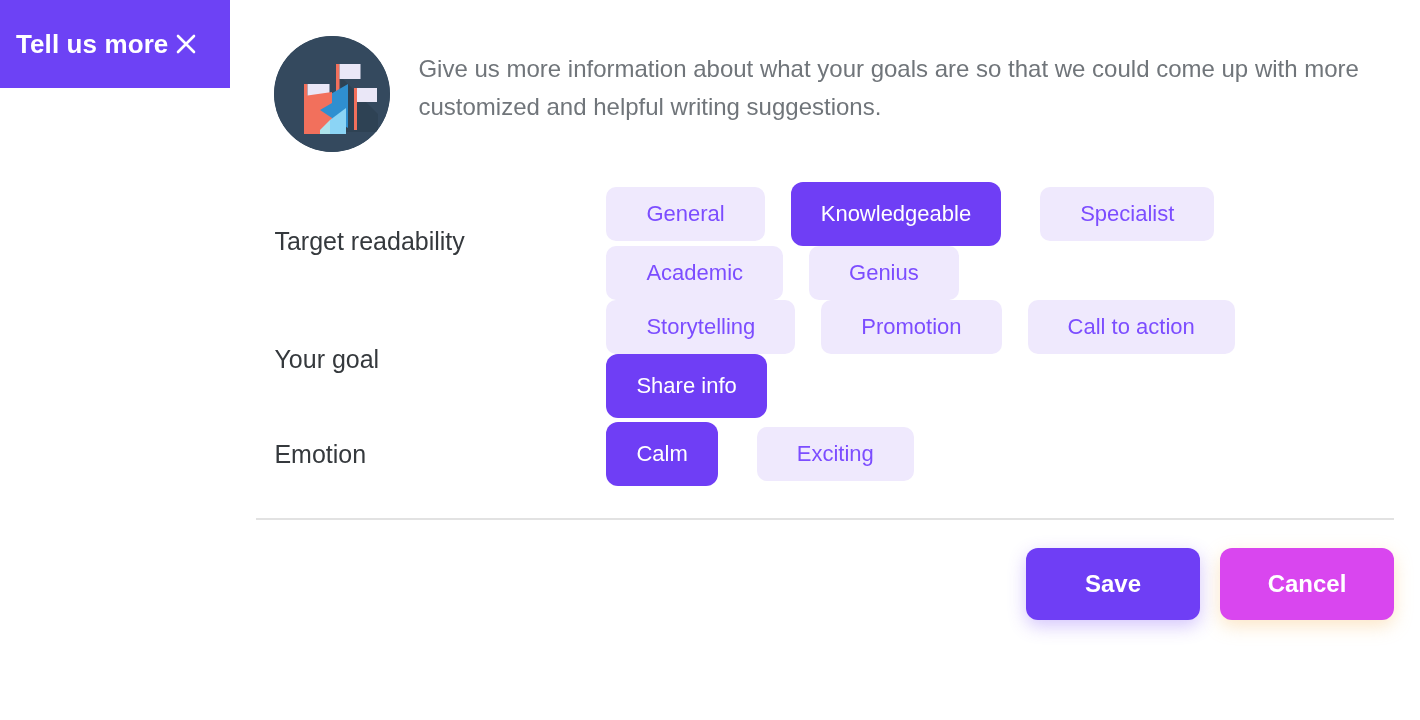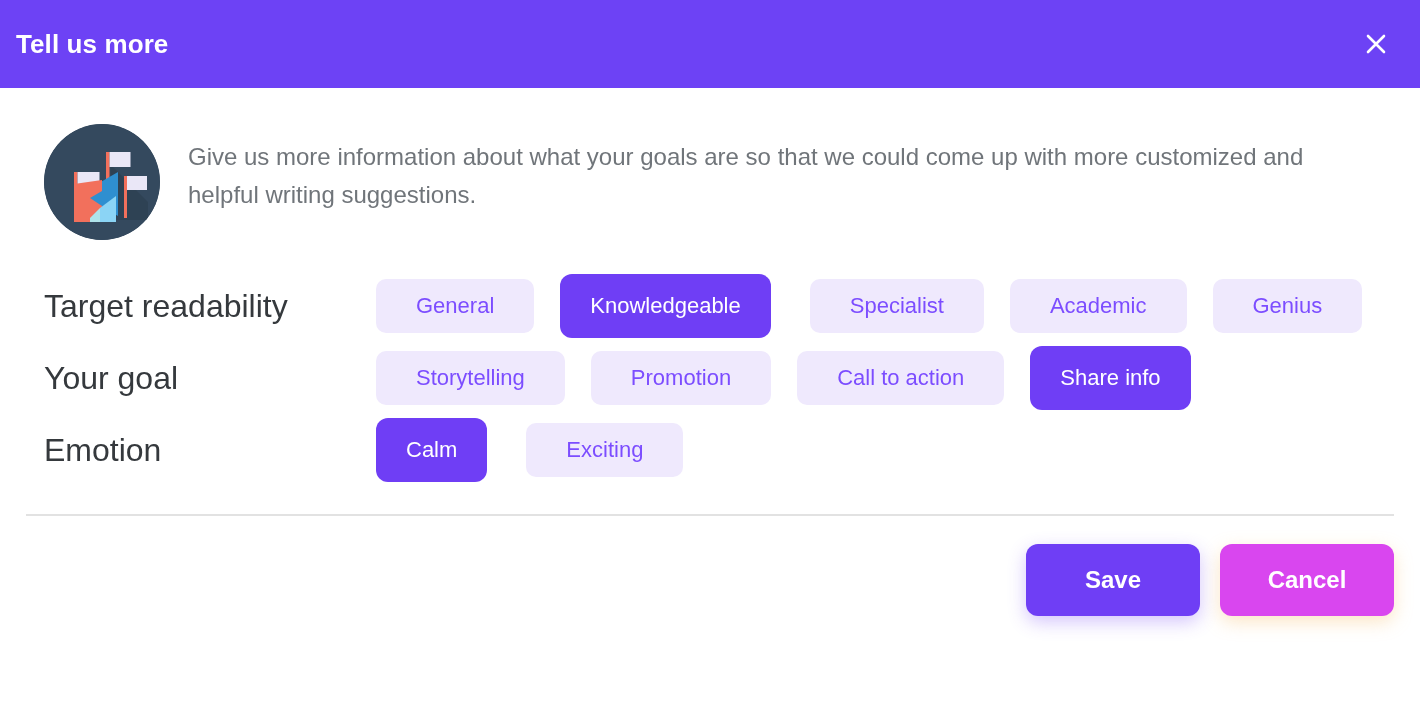--- a/index.html
+++ b/index.html
@@ -12,21 +12,21 @@
     background: #ffffff;
     font-family: "Liberation Sans", sans-serif;
     overflow: hidden;
     -webkit-font-smoothing: antialiased;
   }
 
   .dialog {
     width: 1420px;
     height: 720px;
     display: flex;
-    flex-direction: column;
+    flex-direction: row;
     background: #ffffff;
   }
 
   
   .dialog-header {
     height: 88px;
     min-height: 88px;
     background: #6d42f5;
     display: flex;
     align-items: center;
@@ -89,21 +89,21 @@
     padding: 30px 26px 0 44px;
   }
   .option-row {
     display: flex;
     align-items: center;
     min-height: 72px;
   }
   .row-label {
     width: 332px;
     min-width: 332px;
-    font-size: 32px;
+    font-size: 25px;
     color: #35393d;
     font-weight: 400;
   }
   .pill-group {
     display: flex;
     align-items: center;
     flex-wrap: wrap;
   }
   .pill {
     font-size: 22px;

